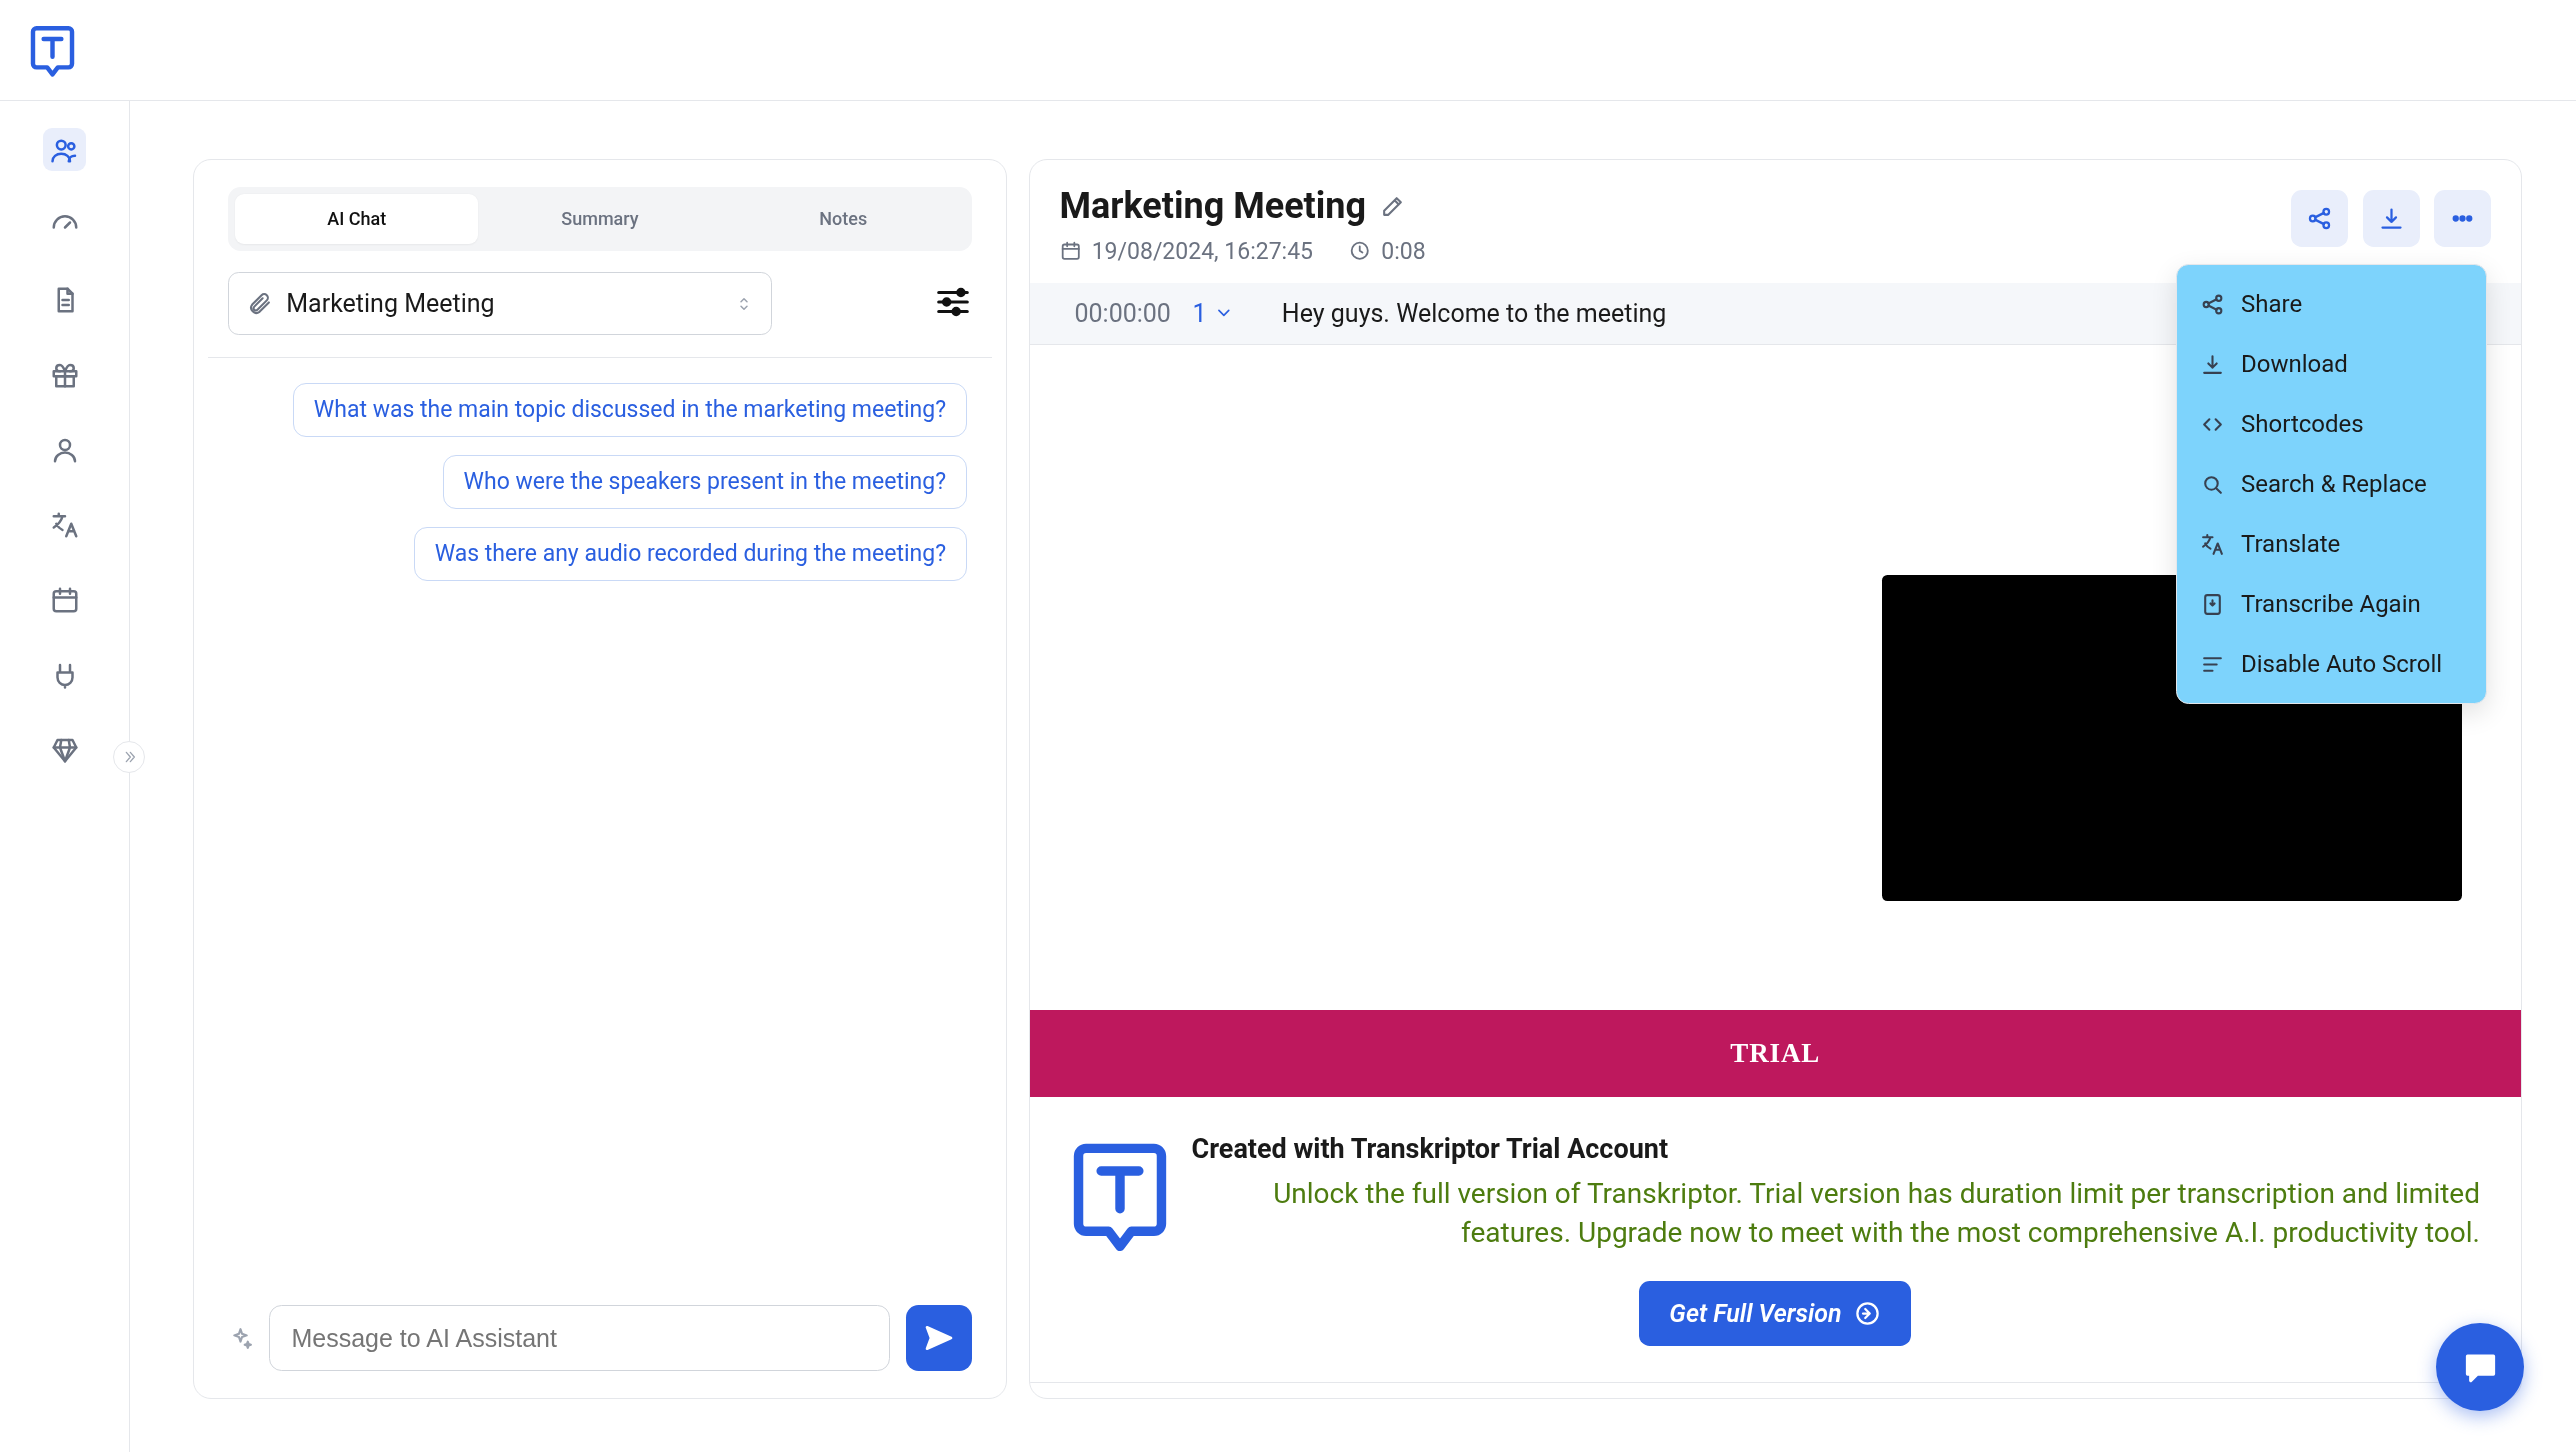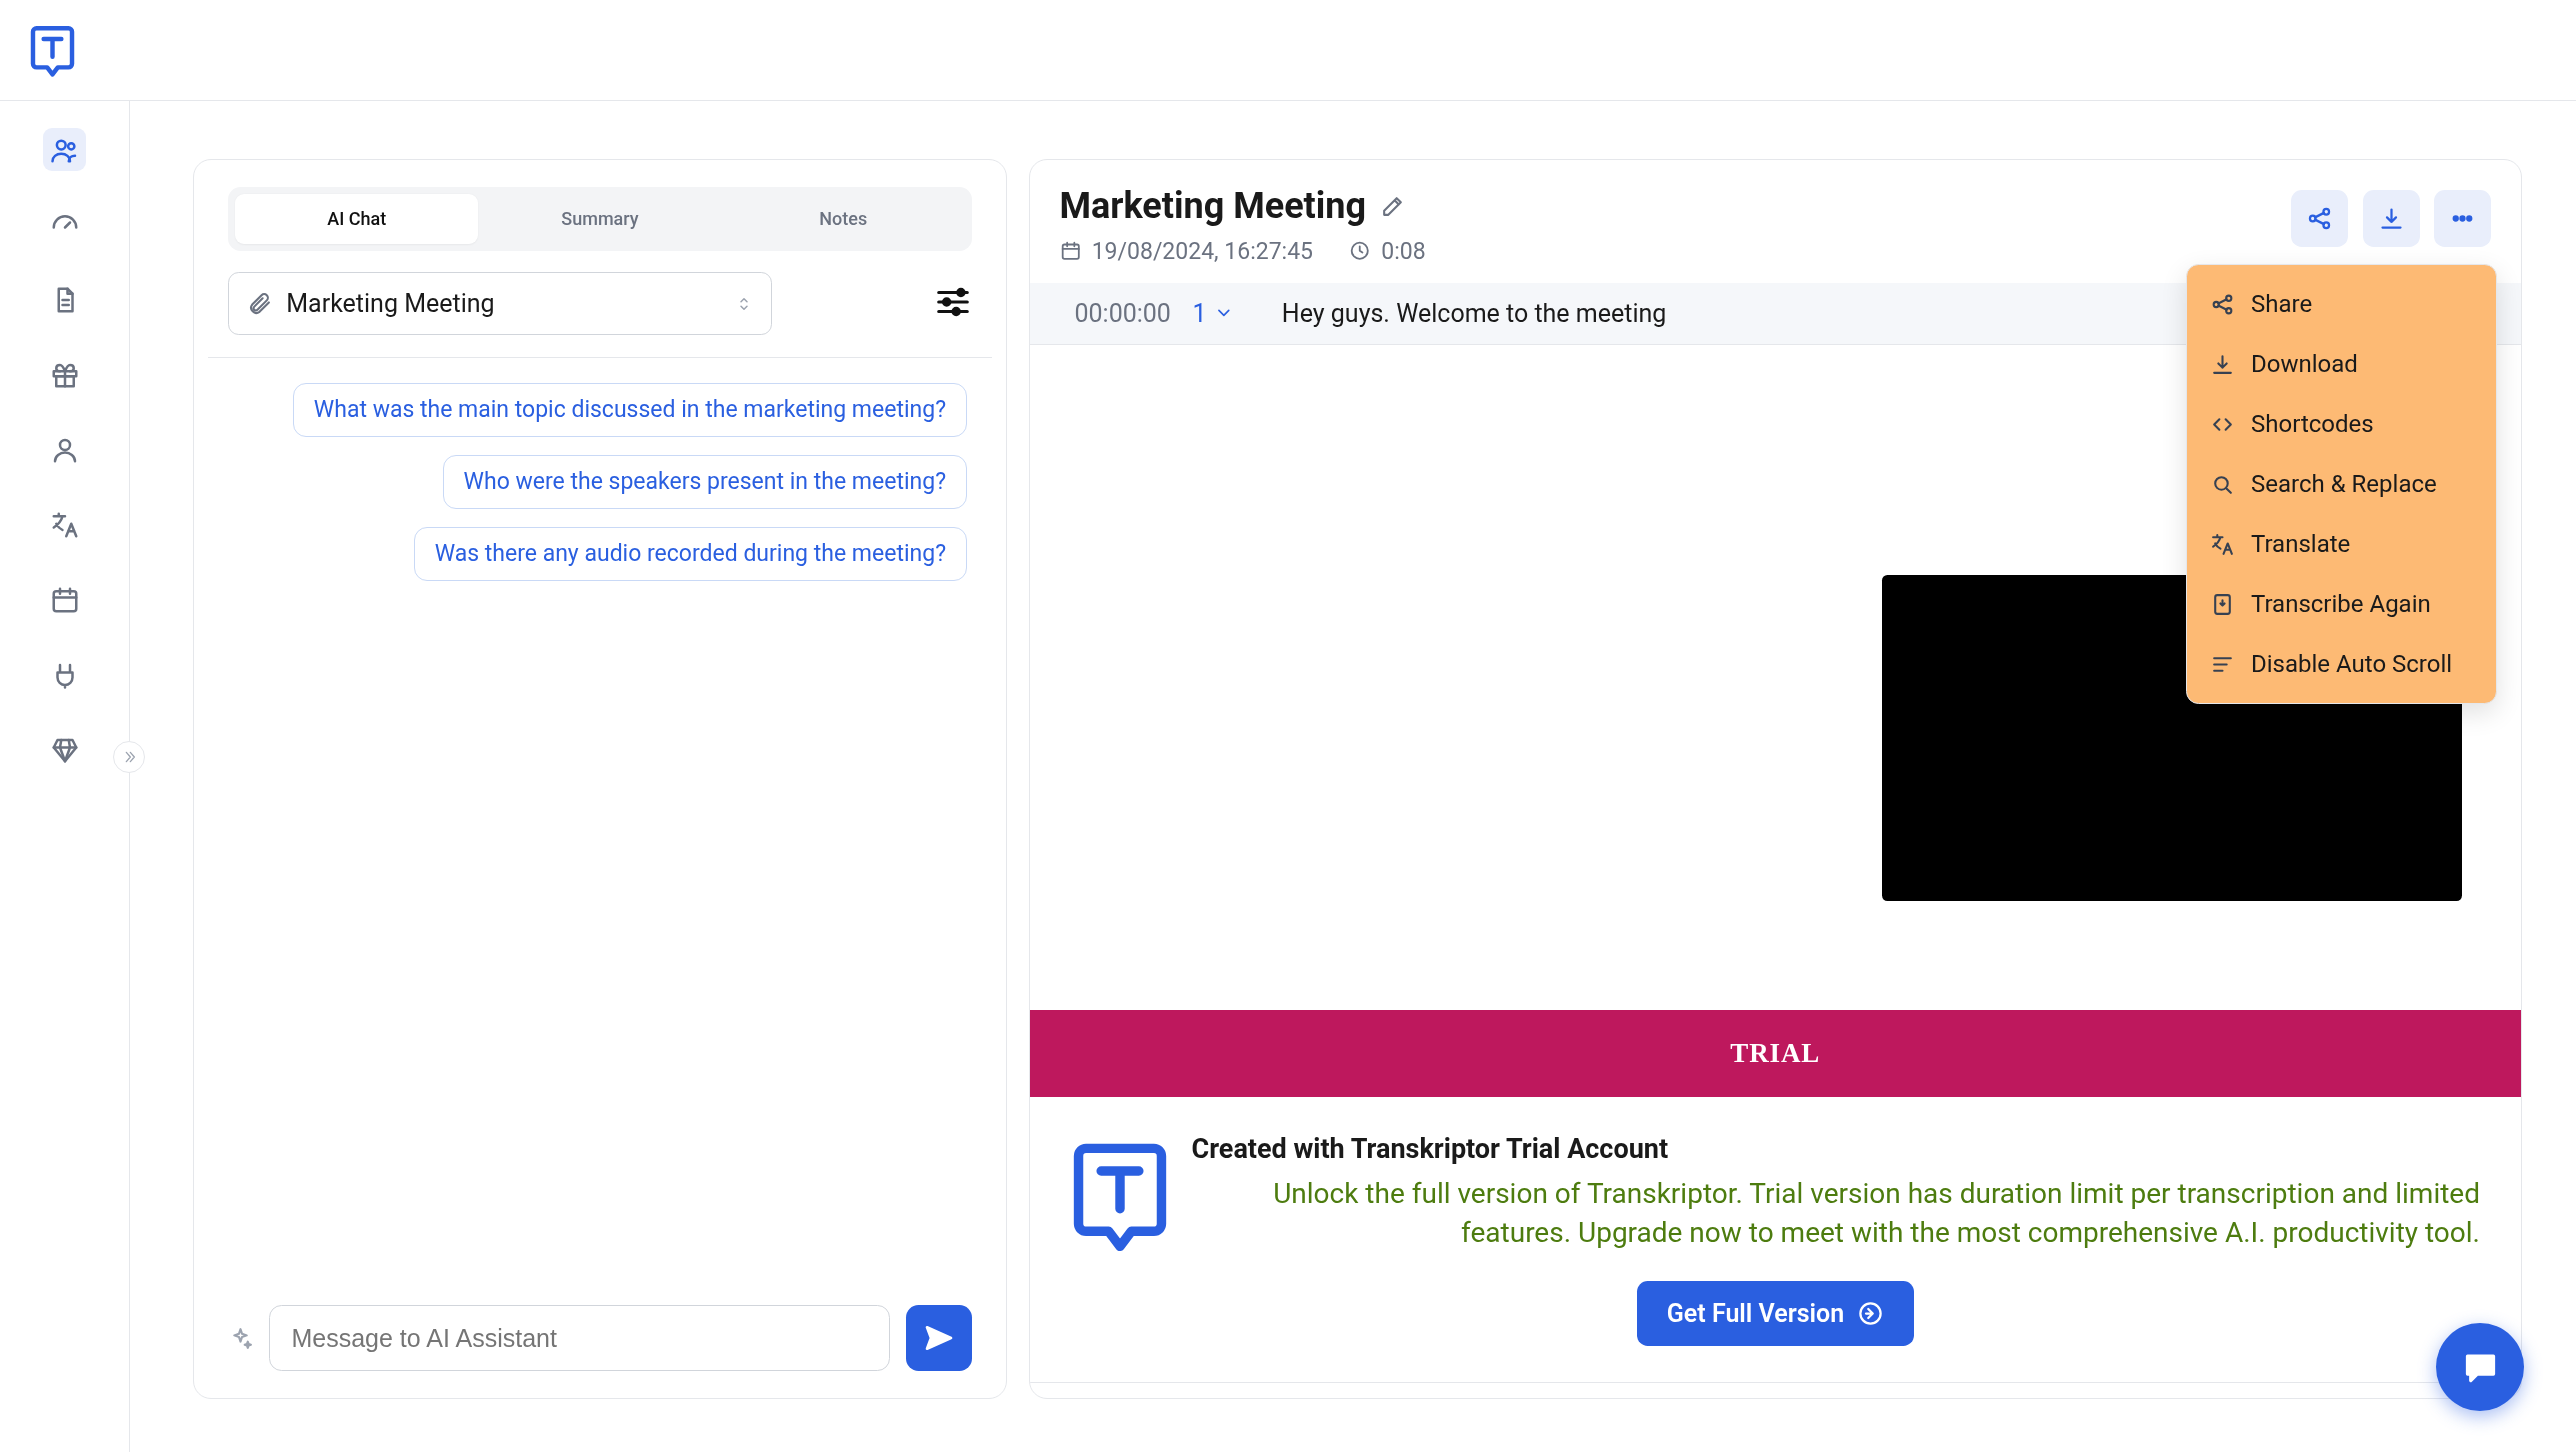--- a/index.html
+++ b/index.html
@@ -67,28 +67,28 @@
 .tx { margin-left: 27px; }
 
 .video-box { width: 580px; height: 326px; background: #000; position: absolute; right: 59px; top: 415px; border-radius: 5.4px; }
 
 .trial-banner { margin-top: 665px; }
 .trial-strip { background: #be185d; color: #fff; text-align: center; padding: 28px 0; font-size: 27px; font-weight: 700; letter-spacing: 0.9px; font-family: Liberation Serif, serif; }
 .trial-body { display: flex; gap: 23px; padding: 36px 41px 23px; }
 .trial-logo { width: 98px; height: 125px; flex-shrink: 0; }
 .trial-text h3 { font-size: 27px; font-weight: 700; margin-bottom: 9px; }
 .trial-text p { font-size: 28px; color: #4d7c0f; line-height: 1.4; text-align: right; }
-.trial-cta { display: flex; justify-content: center; padding-bottom: 36px; }
+.trial-cta { display: flex; justify-content: center; padding-bottom: 36px; font-style: italic; }
 .cta-btn { background: #2a5fe0; color: #fff; border-radius: 10.7px; padding: 18px 30px; font-size: 25px; font-weight: 600; display: flex; align-items: center; gap: 12.5px; cursor: pointer; }
 
 .player-row { border-top: 0.9px solid #e5e7eb; padding: 0; }
 .scrubber { padding: 36px 30px 0; }
 
 
-.dd-menu { position: absolute; top: 104px; right: 24px; width: 311px; background: #fdba74; border: 0.9px solid #e5e7eb; border-radius: 12.5px; box-shadow: 0 9px 27px rgba(0,0,0,0.12); padding: 9px 0; z-index: 50; }
+.dd-menu { position: absolute; top: 104px; right: 34px; width: 311px; background: #7dd3fc; border: 0.9px solid #e5e7eb; border-radius: 12.5px; box-shadow: 0 9px 27px rgba(0,0,0,0.12); padding: 9px 0; z-index: 50; }
 .dd-item { display: flex; align-items: center; gap: 16px; padding: 16px 23px; font-size: 24px; cursor: pointer; }
 .dd-item svg { width: 25px; height: 25px; color: #374151; }
 
 
 .chat-fab { position: fixed; right: 52px; bottom: 41px; width: 88px; height: 88px; border-radius: 50%; background: #2a5fe0; display: flex; align-items: center; justify-content: center; cursor: pointer; box-shadow: 0 5.4px 18px rgba(42,95,224,0.4); }
 .chat-fab svg { width: 39px; height: 39px; color: #fff; }
 
 svg { stroke: currentColor; fill: none; stroke-width: 2; stroke-linecap: round; stroke-linejoin: round; }
 </style>
 </head>

